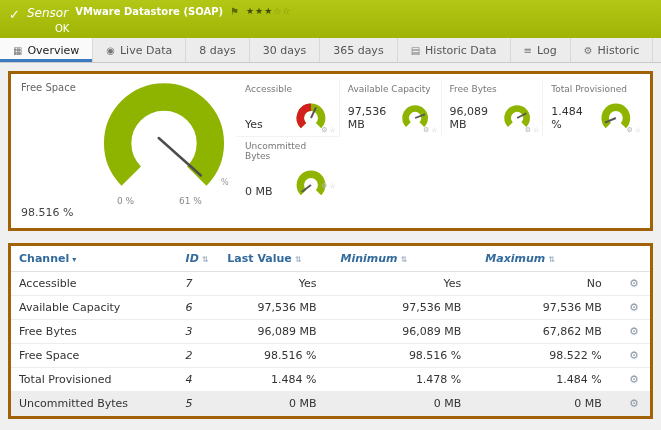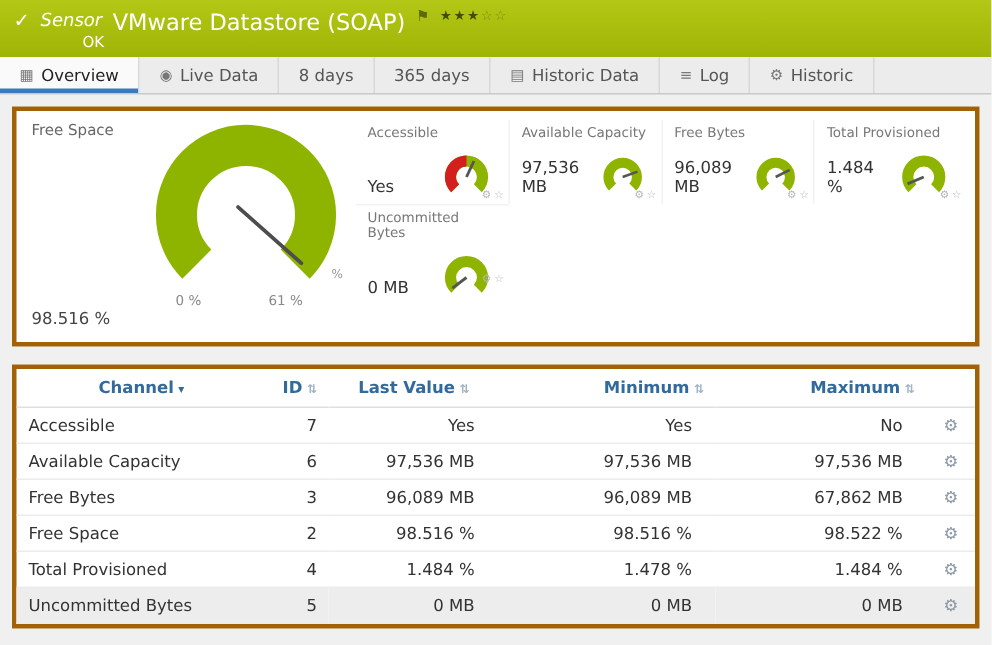--- a/index.html
+++ b/index.html
@@ -5,21 +5,21 @@
   * { box-sizing: border-box; }
   html,body { margin:0; padding:0; }
   body { font-family:"DejaVu Sans","Liberation Sans",sans-serif; background:#fff; }
   .page { width:661px; height:430px; position:relative; overflow:hidden; background:#f0f0f0; font-size:11px; }
 
   
   .header { height:38px; background:linear-gradient(#b3c716,#a0b406); color:#fff; position:relative; }
   .check-icon { position:absolute; left:9px; top:7px; font-size:13px; font-weight:bold; color:#fff; }
   .h-line1 { position:absolute; left:27px; top:6px; display:flex; gap:7px; }
   .sensor-kind { font-style:italic; font-size:12px; }
-  .sensor-title { font-weight:normal; font-size:15px; }
+  .sensor-title { font-weight:bold; font-size:10px; }
   .flag-icon { font-size:10px; color:#5c6a08; }
   .stars { font-size:9px; letter-spacing:1px; color:#414d00; }
   .stars .empty { opacity:.45; }
   .status-ok { position:absolute; left:55px; top:23px; font-size:10px; color:#fff; }
 
   
   .tabs { display:flex; height:25px; background:#ececec; border-bottom:1px solid #c9c9c9; color:#555; }
   .tab { display:flex; align-items:center; gap:5px; padding:0 13px; border-right:1px solid #d8d8d8; position:relative; cursor:pointer; white-space:nowrap; }
   .tab .ticon { color:#777; font-size:10px; }
   .tab.active { background:#fafafa; color:#222; }
@@ -41,23 +41,23 @@
   .sg-cell { padding:4px 8px 2px 8px; position:relative; border-left:1px solid #f2f2f2; }
   .sg-cell.first { border-left:none; }
   .sg-cell.row2 { border-top:1px solid #f2f2f2; }
   .sg-label { font-size:9px; color:#777; }
   .sg-row { display:flex; justify-content:space-between; align-items:flex-end; margin-top:8px; }
   .sg-value { font-size:11px; color:#333; padding-bottom:3px; }
   .sg-icons { position:absolute; right:3px; bottom:2px; font-size:7px; color:#b5b5b5; display:flex; gap:2px; cursor:pointer; }
 
   
   table { width:100%; border-collapse:collapse; font-size:11px; }
-  th { text-align:center; color:#336a9c; font-weight:bold; padding:6px 8px; border-bottom:1px solid #e0e0e0; white-space:nowrap; cursor:pointer; }
+  th { text-align:left; color:#336a9c; font-weight:bold; padding:6px 8px; border-bottom:1px solid #e0e0e0; white-space:nowrap; cursor:pointer; }
   td { padding:5px 8px; border-bottom:1px solid #ececec; color:#333; white-space:nowrap; }
-  th.num, td.num { text-align:right; }
+  th.num, td.num { text-align:left;font-style:italic; }
   td.val { text-align:right; padding-right:16px; }
   th.icon-col, td.icon-col { width:33px; text-align:center; padding:4px 6px; }
   tr.shaded td { background:#ededed; }
   .sd { color:#336a9c; font-size:8px; margin-left:3px; }
   .sb { color:#9fb3c4; font-size:8px; margin-left:3px; }
   .wrench { color:#8a97a5; font-size:11px; cursor:pointer; }
   td.ch { cursor:pointer; }
 </style>
 </head>
 <body>
@@ -79,20 +79,23 @@
     <div class="tab active">
       <span class="ticon">▦</span>
       <span>Overview</span>
     </div>
     <div class="tab">
       <span class="ticon">◉</span>
       <span>Live Data</span>
     </div>
     <div class="tab">
       <span>8 days</span>
+    </div>
+    <div class="tab">
+      <span>30 days</span>
     </div>
     <div class="tab">
       <span>365 days</span>
     </div>
     <div class="tab">
       <span class="ticon">▤</span>
       <span>Historic Data</span>
     </div>
     <div class="tab">
       <span class="ticon">≡</span>

